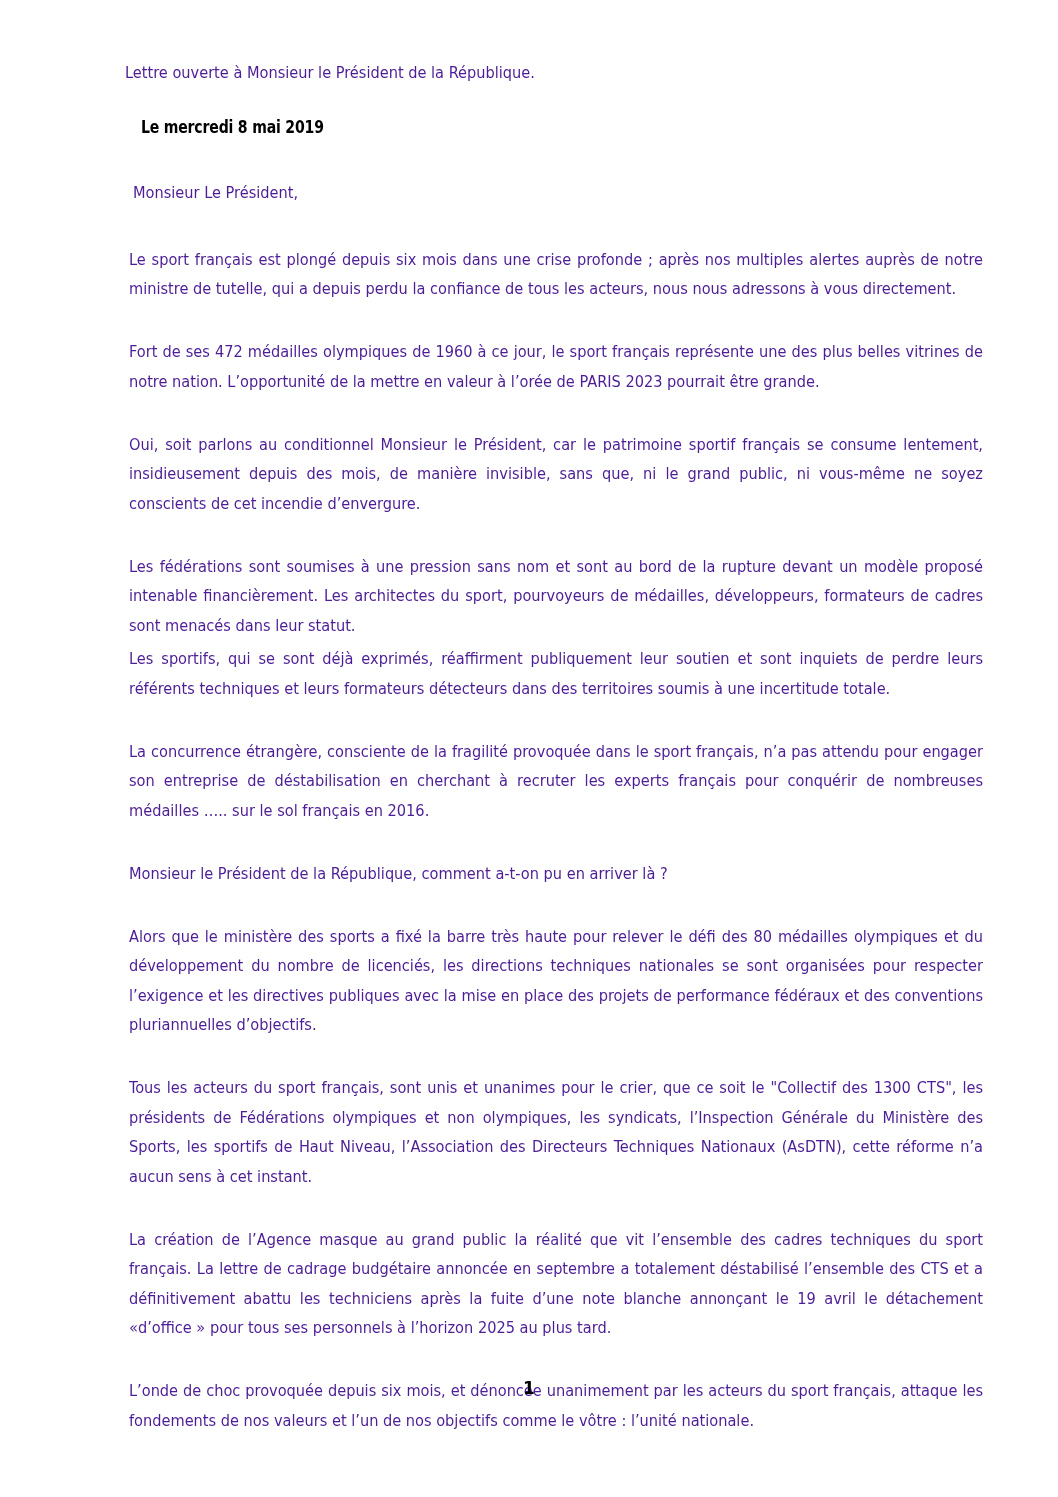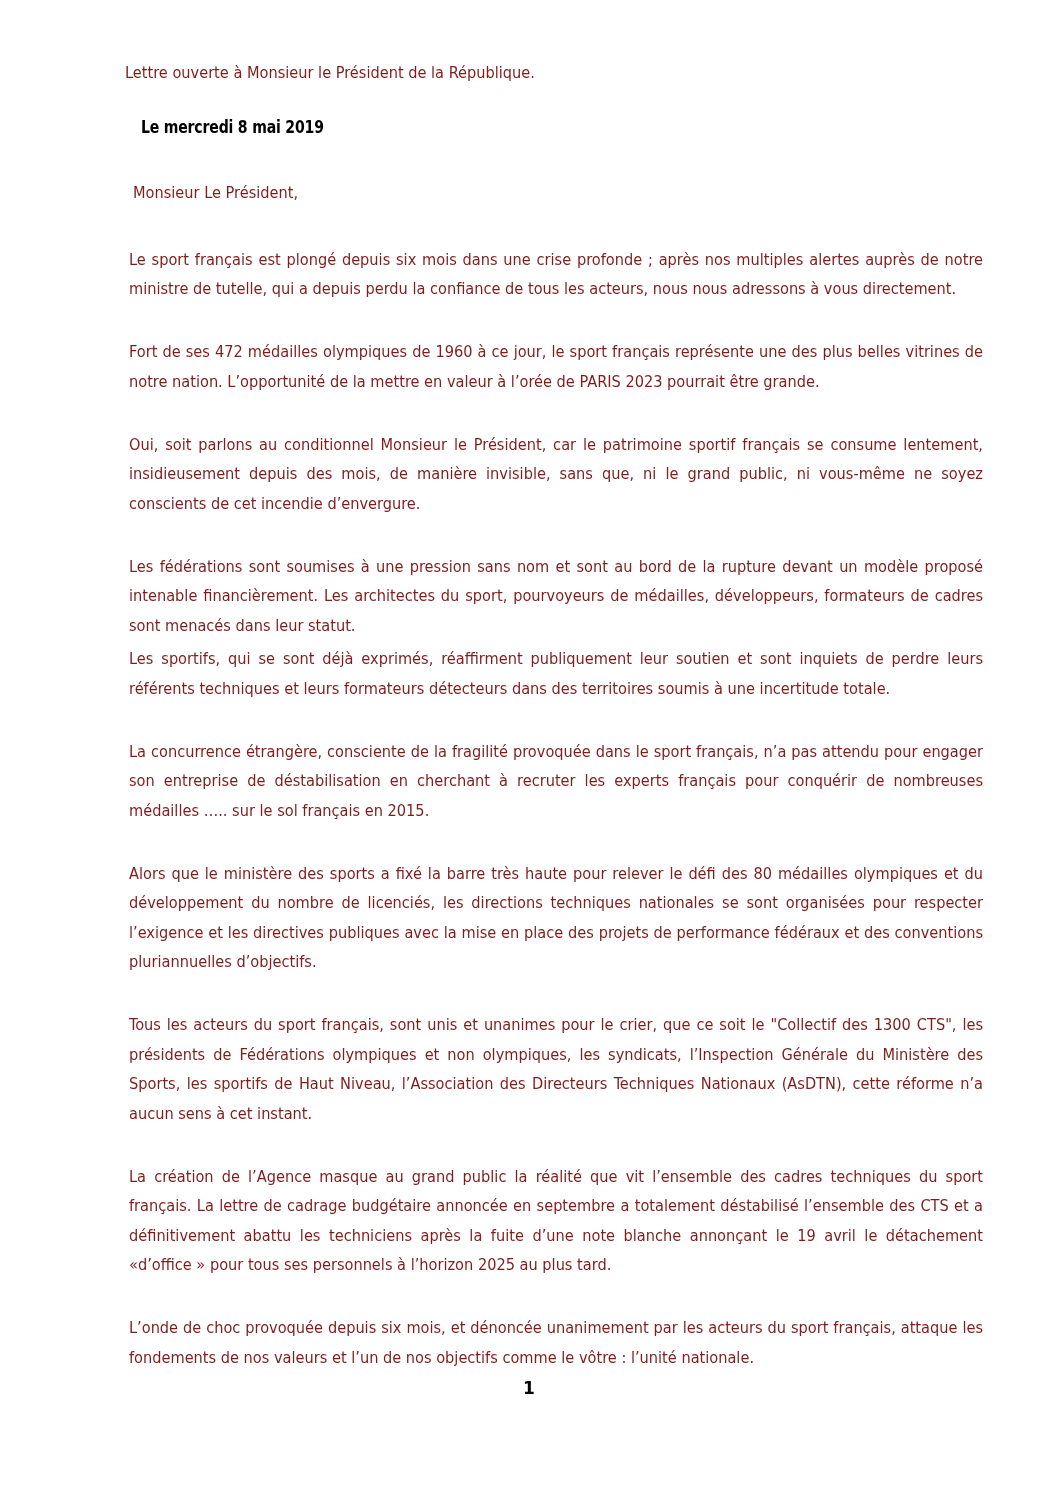--- a/index.html
+++ b/index.html
@@ -24,21 +24,21 @@
     left: 125px;
     top: 58px;
     width: 862px;
   }
 
   
   .doc-text {
     font-family: "DejaVu Sans", "Liberation Sans", sans-serif;
     font-size: 16.2px;
     line-height: 29.5px;
-    color: #7f1d1d;
+    color: #4c1d95;
     text-align: justify;
     text-justify: inter-word;
     -webkit-hyphens: none;
     hyphens: none;
     font-stretch: condensed;
   }
 
   .line-left {
     text-align: left;
   }
@@ -113,22 +113,23 @@
     <p class="doc-text para">Le sport français est plongé depuis six mois dans une crise profonde ; après nos multiples alertes auprès de notre ministre de tutelle, qui a depuis perdu la confiance de tous les acteurs, nous nous adressons à vous directement.</p>
 
     <p class="doc-text para">Fort de ses 472 médailles olympiques de 1960 à ce jour, le sport français représente une des plus belles vitrines de notre nation. L’opportunité de la mettre en valeur à l’orée de PARIS 2023 pourrait être grande.</p>
 
     <p class="doc-text para">Oui, soit parlons au conditionnel Monsieur le Président, car le patrimoine sportif français se consume lentement, insidieusement depuis des mois, de manière invisible, sans que, ni le grand public, ni vous-même ne soyez conscients de cet incendie d’envergure.</p>
 
     <p class="doc-text para">Les fédérations sont soumises à une pression sans nom et sont au bord de la rupture devant un modèle proposé intenable financièrement. Les architectes du sport, pourvoyeurs de médailles, développeurs, formateurs de cadres sont menacés dans leur statut.</p>
 
     <p class="doc-text para tight">Les sportifs, qui se sont déjà exprimés, réaffirment publiquement leur soutien et sont inquiets de perdre leurs référents techniques et leurs formateurs détecteurs dans des territoires soumis à une incertitude totale.</p>
 
-    <p class="doc-text para">La concurrence étrangère, consciente de la fragilité provoquée dans le sport français, n’a pas attendu pour engager son entreprise de déstabilisation en cherchant à recruter les experts français pour conquérir de nombreuses médailles ….. sur le sol français en 2015.</p>
+    <p class="doc-text para">La concurrence étrangère, consciente de la fragilité provoquée dans le sport français, n’a pas attendu pour engager son entreprise de déstabilisation en cherchant à recruter les experts français pour conquérir de nombreuses médailles ….. sur le sol français en 2016.</p>
 
+    <p class="doc-text line-left para">Monsieur le Président de la République, comment a-t-on pu en arriver là ?</p>
 
     <p class="doc-text para">Alors que le ministère des sports a fixé la barre très haute pour relever le défi des 80 médailles olympiques et du développement du nombre de licenciés, les directions techniques nationales se sont organisées pour respecter l’exigence et les directives publiques avec la mise en place des projets de performance fédéraux et des conventions pluriannuelles d’objectifs.</p>
 
     <p class="doc-text para">Tous les acteurs du sport français, sont unis et unanimes pour le crier, que ce soit le "Collectif des 1300 CTS", les présidents de Fédérations olympiques et non olympiques, les syndicats, l’Inspection Générale du Ministère des Sports, les sportifs de Haut Niveau, l’Association des Directeurs Techniques Nationaux  (AsDTN), cette réforme n’a aucun sens à cet instant.</p>
 
     <p class="doc-text para">La création de l’Agence masque au grand public la réalité que vit l’ensemble des cadres techniques du sport français. La lettre de cadrage budgétaire annoncée en septembre a totalement déstabilisé l’ensemble des CTS et a définitivement abattu les techniciens après la fuite d’une note blanche annonçant le 19 avril le détachement «d’office » pour tous ses personnels à l’horizon 2025 au plus tard.</p>
 
     <p class="doc-text para">L’onde de choc provoquée depuis six mois, et dénoncée unanimement par les acteurs du sport français, attaque les fondements de nos valeurs et l’un de nos objectifs comme le vôtre : l’unité nationale.</p>
 
   </div>

